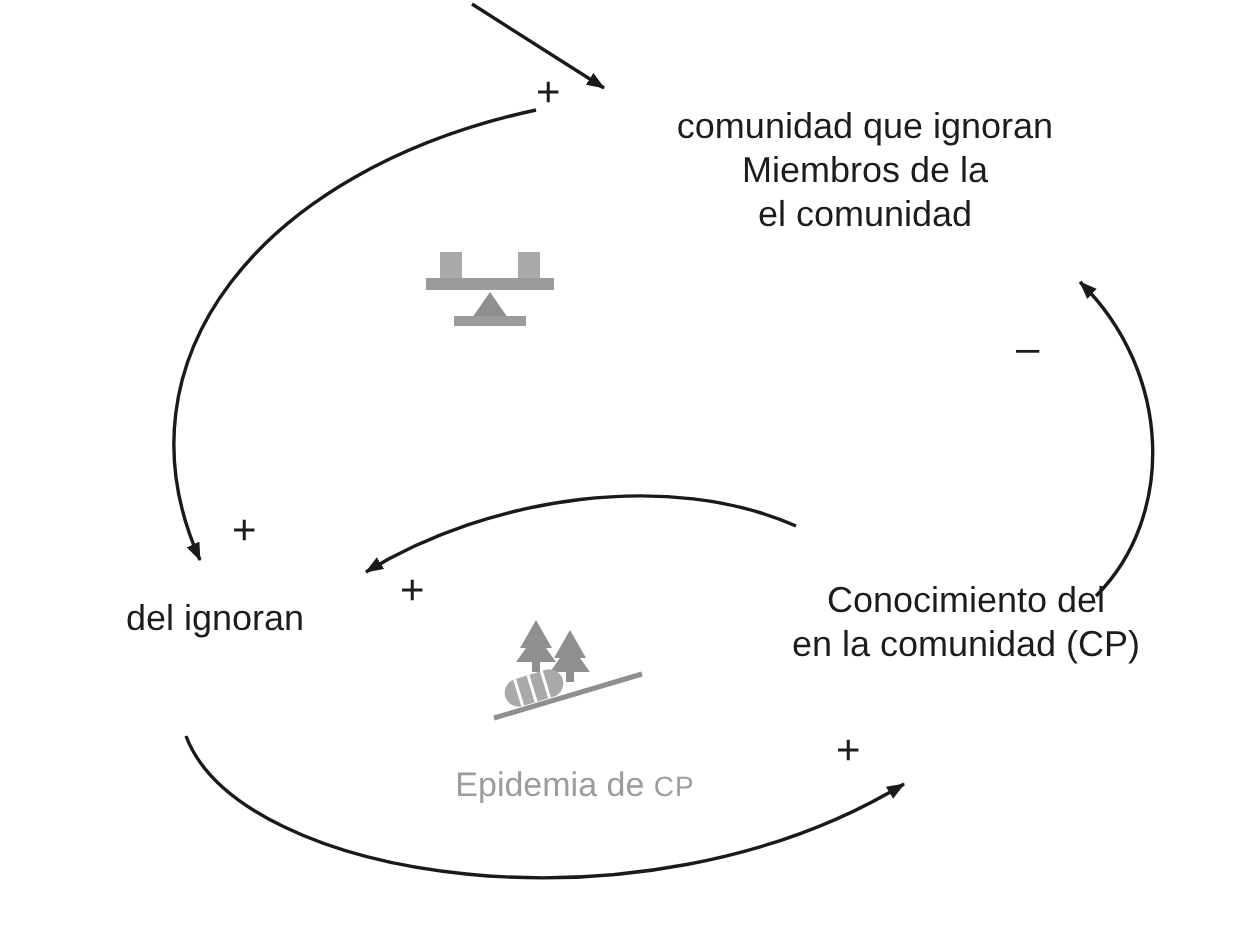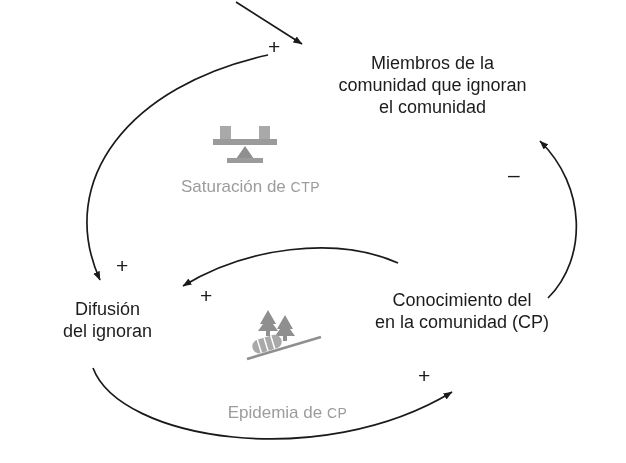--- a/index.html
+++ b/index.html
@@ -78,40 +78,36 @@
       <g transform="rotate(-17 267 344)">
         <rect x="252" y="337" width="30" height="14" rx="7" fill="#a9a9a9"></rect>
         <line x1="259" y1="337" x2="259" y2="351" stroke="#ffffff" stroke-width="1.5"></line>
         <line x1="266" y1="337" x2="266" y2="351" stroke="#ffffff" stroke-width="1.5"></line>
         <line x1="273" y1="337" x2="273" y2="351" stroke="#ffffff" stroke-width="1.5"></line>
       </g>
     </g>
   </svg>
 
   <div class="node" style="left:310px;top:52px;width:245px;">
+    <div>comunidad que ignoran</div>
     <div>Miembros de la</div>
-    <div>comunidad que ignoran</div>
     <div>el comunidad</div>
   </div>
 
   <div class="node" style="left:15px;top:298px;width:185px;">
-    <div>Difusión</div>
     <div>del ignoran</div>
   </div>
 
-  <div class="node" style="left:352px;top:289px;width:220px;">
+  <div class="node" style="left:373px;top:289px;width:220px;">
     <div>Conocimiento del</div>
     <div>en la comunidad (CP)</div>
   </div>
 
-  <div class="loop-label" style="left:158px;top:177px;width:185px;">
-    <span>Saturación de </span><span class="acr">CTP</span>
-  </div>
 
-  <div class="loop-label" style="left:205px;top:383px;width:165px;margin-top:20px;">
+  <div class="loop-label" style="left:205px;top:383px;width:165px;">
     <span>Epidemia de </span><span class="acr">CP</span>
   </div>
 
   <div class="sign" style="left:268px;top:36px;">+</div>
   <div class="sign" style="left:116px;top:255px;">+</div>
   <div class="sign" style="left:200px;top:285px;">+</div>
   <div class="sign" style="left:508px;top:164px;">–</div>
   <div class="sign" style="left:418px;top:365px;">+</div>
 
 </div>

